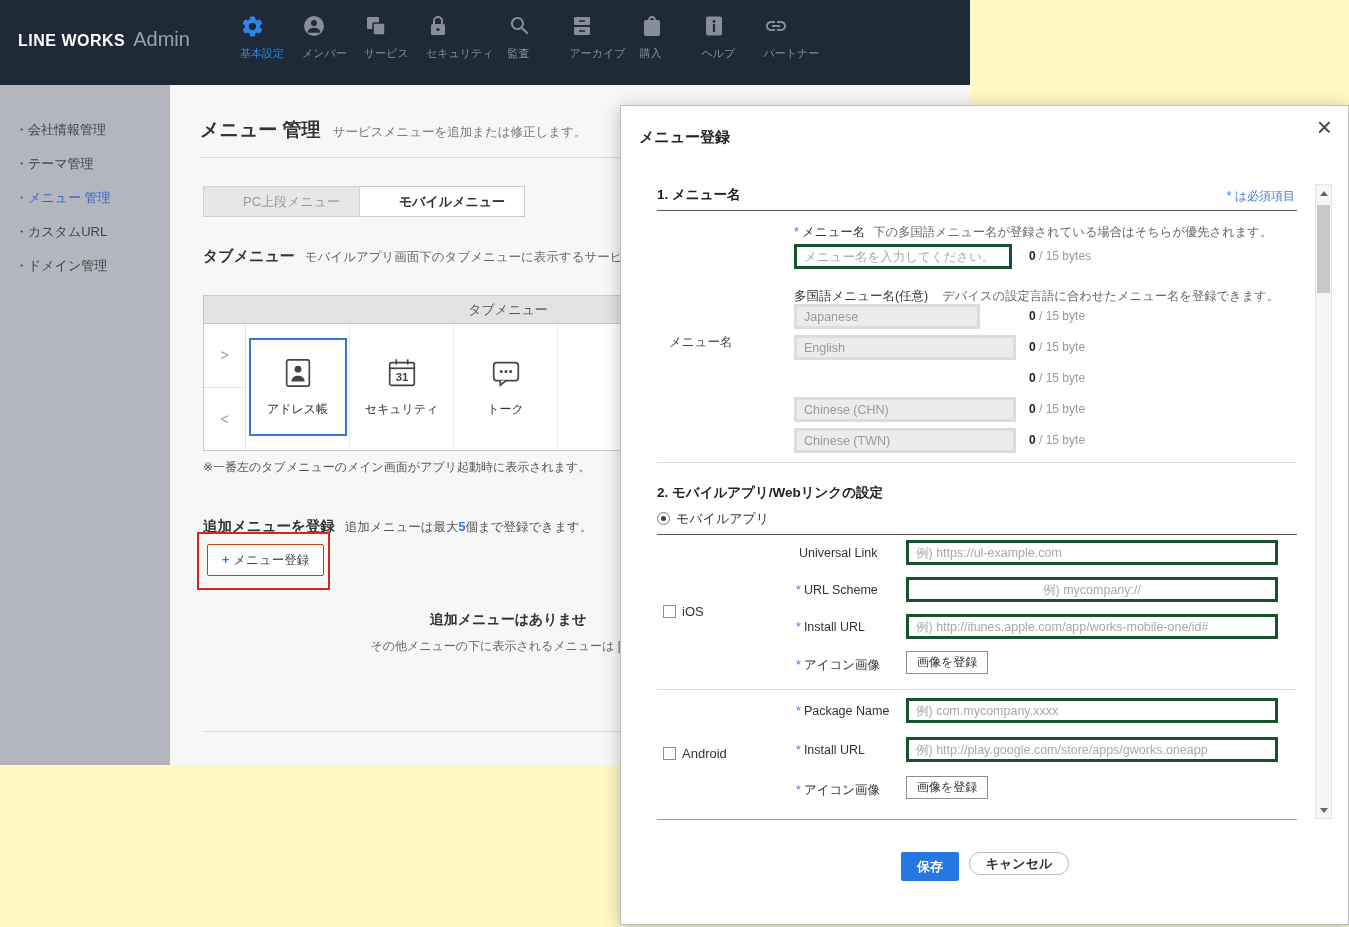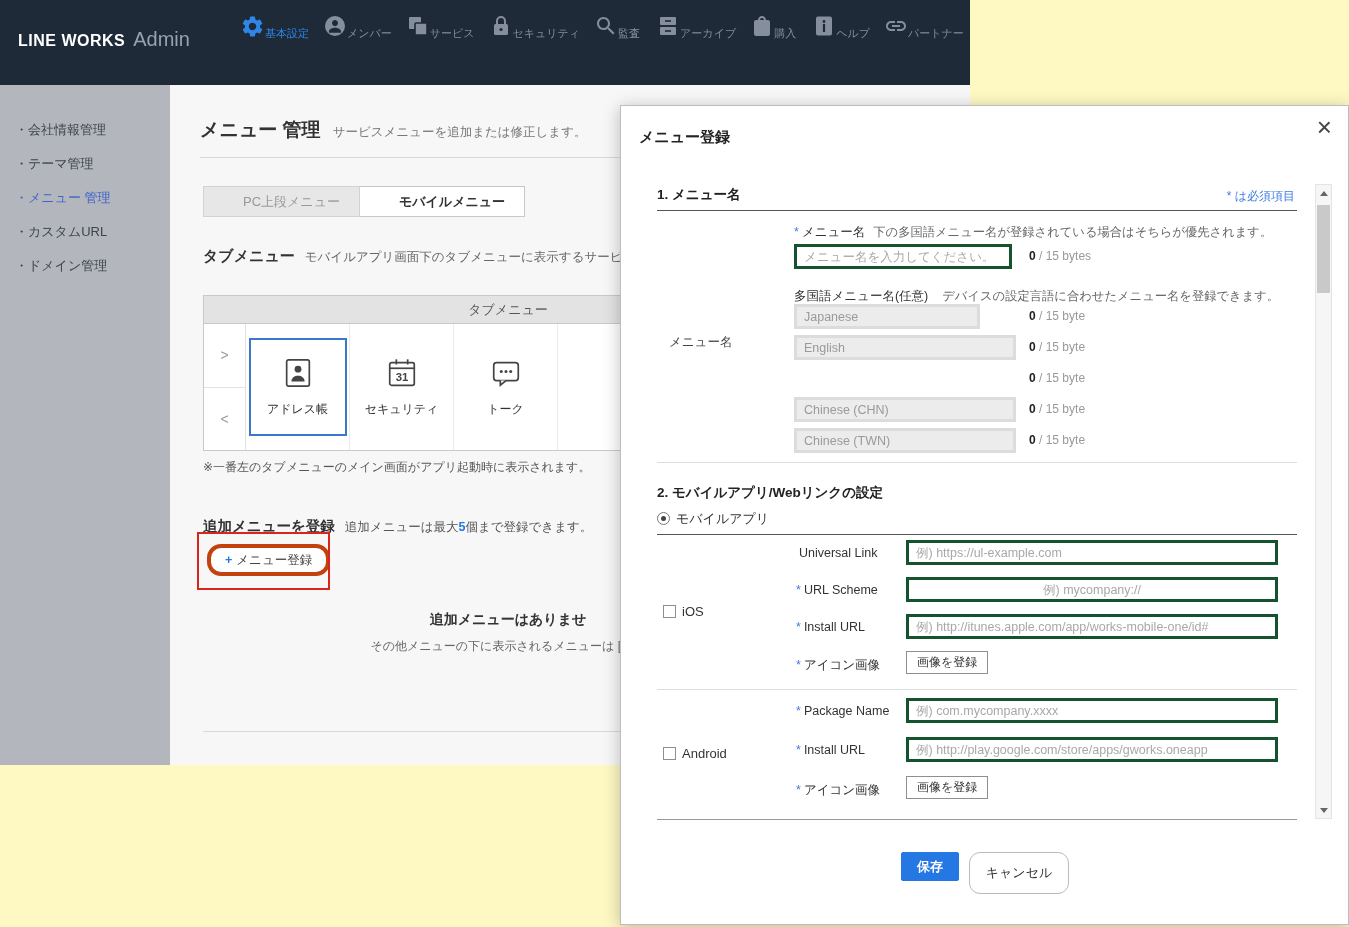--- a/index.html
+++ b/index.html
@@ -7,21 +7,21 @@
   body{font-family:"Liberation Sans","DejaVu Sans",sans-serif;color:#333;}
   .stage{position:relative;width:1349px;height:927px;background:#fef9c3;overflow:hidden;}
   .abs{position:absolute;}
 
   
   .topnav{position:absolute;left:0;top:0;width:970px;height:85px;background:#1f2a39;}
   .brand{position:absolute;left:18px;top:28px;white-space:nowrap;cursor:pointer;}
   .brand-main{font-weight:bold;font-size:16px;color:#fff;letter-spacing:.5px;}
   .brand-sub{font-size:20px;color:#98a2ae;margin-left:8px;font-weight:normal;}
   .navitems{position:absolute;left:240px;top:11px;display:flex;gap:14px;}
-  .nav-item{display:flex;align-items:flex-end;min-width:48px;color:#848e9c;cursor:pointer;}
+  .nav-item{display:flex;flex-direction:column;align-items:flex-start;min-width:48px;color:#848e9c;cursor:pointer;}
   .nav-item .nav-icon{height:30px;display:flex;align-items:center;justify-content:center;}
   .nav-label{font-size:11px;margin-top:5px;white-space:nowrap;}
   .nav-item.active{color:#2e86e9;}
 
   
   .sidebar{position:absolute;left:0;top:85px;width:170px;height:680px;background:#b3b7bd;padding-top:28px;}
   .side-item{font-size:13px;color:#3f444b;padding:8px 0 8px 15px;cursor:pointer;white-space:nowrap;}
   .side-item.active{color:#3d63c8;}
 
   
@@ -43,21 +43,21 @@
   .arrow-btn.top{border-bottom:1px solid #e2e2e2;}
   .tile-cell{width:104px;border-right:1px solid #ececec;display:flex;align-items:center;justify-content:center;}
   .tile{width:98px;height:98px;display:flex;flex-direction:column;align-items:center;justify-content:center;gap:7px;border:2px solid transparent;cursor:pointer;background:#fff;}
   .tile.selected{border-color:#3a79c9;}
   .tile-label{font-size:12px;color:#333;}
   .note{font-size:12px;color:#555;}
   .add-head{font-size:14.5px;font-weight:bold;color:#333;}
   .add-desc{font-size:12.5px;color:#555;margin-left:10px;font-weight:normal;}
   .add-desc b{color:#2577e3;}
   .annotation-rect{position:absolute;border:2px solid #da251c;z-index:5;pointer-events:none;}
-  .reg-btn{position:absolute;height:32px;padding:0 14px;background:#fff;border:4px solid #c2410c;border-radius:14px;font-size:12.5px;color:#444;cursor:pointer;font-family:inherit;}
+  .reg-btn{position:absolute;height:32px;padding:0 14px;background:#fff;border:1px solid #c2410c;border-radius:2px;font-size:12.5px;color:#444;cursor:pointer;font-family:inherit;}
   .reg-btn .plus{color:#2577e3;font-weight:bold;margin-right:4px;}
   .empty-title{position:absolute;font-size:14px;font-weight:bold;color:#333;text-align:center;}
   .empty-desc{position:absolute;font-size:12px;color:#666;text-align:center;}
 
   
   .modal{position:absolute;left:620px;top:105px;width:729px;height:820px;background:#fff;border:1px solid #bdbdbd;box-shadow:0 3px 16px rgba(0,0,0,.25);z-index:10;}
   .modal-close{position:absolute;right:16px;top:8px;font-size:26px;color:#444;cursor:pointer;line-height:1;}
   .modal-title{position:absolute;left:18px;top:22px;font-size:15px;font-weight:bold;color:#222;}
   .m-sec-head{position:absolute;font-size:13.5px;font-weight:bold;color:#222;white-space:nowrap;}
   .req-note{position:absolute;right:53px;top:82px;font-size:12px;color:#3f7de0;}
@@ -72,21 +72,21 @@
   .counter b{color:#222;}
   .flabel{position:absolute;font-size:12.5px;color:#333;white-space:nowrap;}
   .fnote{color:#666;margin-left:8px;font-size:12.3px;}
   .star{color:#3f7de0;margin-right:3px;}
   .checkbox{display:inline-block;width:13px;height:13px;border:1px solid #8f8f8f;background:#fff;vertical-align:-2px;margin-right:6px;}
   .radio{display:inline-block;width:13px;height:13px;border:1px solid #777;border-radius:50%;position:relative;vertical-align:-2px;margin-right:6px;background:#fff;}
   .radio::after{content:"";position:absolute;left:3px;top:3px;width:5px;height:5px;border-radius:50%;background:#444;}
   .check-row{position:absolute;font-size:13px;color:#333;cursor:pointer;white-space:nowrap;}
   .small-btn{position:absolute;height:23px;padding:0 10px;border:1px solid #8f8f8f;background:#fff;font-size:12px;color:#333;cursor:pointer;font-family:inherit;}
   .btn-save{position:absolute;left:280px;top:746px;width:58px;height:29px;background:#2577e3;color:#fff;border:1px solid #2577e3;font-size:13px;font-weight:bold;border-radius:2px;cursor:pointer;font-family:inherit;}
-  .btn-cancel{position:absolute;left:348px;top:746px;width:100px;height:42px;background:#fff;color:#333;border:1px solid #bbb;font-size:13px;border-radius:11px;cursor:pointer;font-family:inherit;}
+  .btn-cancel{position:absolute;left:348px;top:746px;width:100px;height:23px;background:#fff;color:#333;border:1px solid #bbb;font-size:13px;border-radius:11px;cursor:pointer;font-family:inherit;font-weight:bold;}
   .scrollbar{position:absolute;right:16px;top:78px;width:17px;height:635px;background:#f6f6f6;border:1px solid #e4e4e4;}
   .sb-btn{position:absolute;left:0;width:15px;height:16px;display:flex;align-items:center;justify-content:center;cursor:pointer;}
   .tri-up{width:0;height:0;border-left:4px solid transparent;border-right:4px solid transparent;border-bottom:5px solid #666;}
   .tri-down{width:0;height:0;border-left:4px solid transparent;border-right:4px solid transparent;border-top:5px solid #666;}
   .sb-thumb{position:absolute;left:1px;top:20px;width:13px;height:88px;background:#c9c9c9;cursor:pointer;}
 </style>
 </head>
 <body>
 
 <div class="stage">

